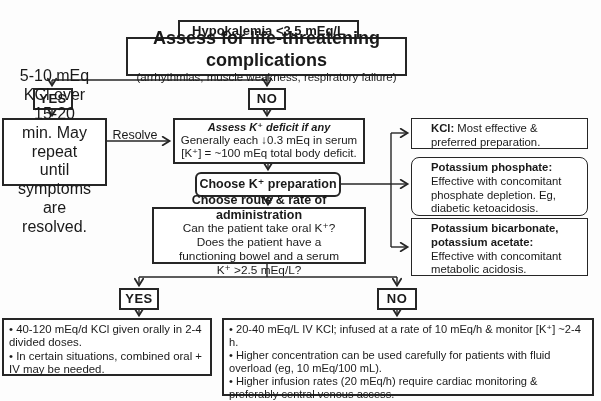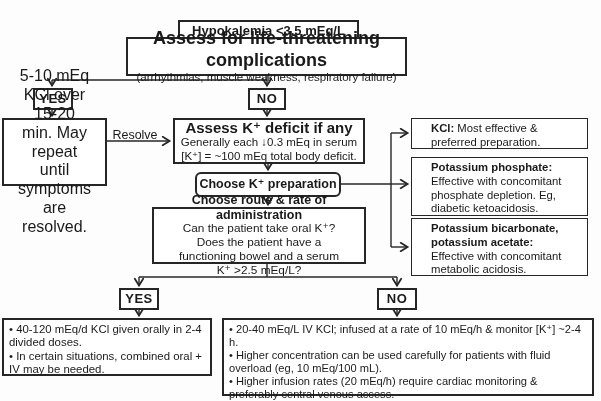--- a/index.html
+++ b/index.html
@@ -59,21 +59,21 @@
   .resolve-label {
     position: absolute;
     left: 104px; top: 128px; width: 62px;
     font-weight: 400; font-size: 12.5px;
     text-align: center;
   }
   .deficit-box {
     left: 173px; top: 118px; width: 192px; height: 46px;
     font-size: 11.5px; padding: 1px 3px;
   }
-  .deficit-box .b1 { font-weight: 700; font-size: 15px; }
+  .deficit-box .b1 { font-weight: 700; font-size: 11px; font-style: italic; }
   .prep-box {
     left: 195px; top: 172px; width: 146px; height: 25px;
     font-weight: 700; font-size: 12.5px; border-radius: 6px;
   }
   .route-box {
     left: 152px; top: 207px; width: 214px; height: 57px;
     font-size: 11.8px; padding: 1px 21px;
   }
   .route-box .b1 { font-weight: 700; font-size: 12.5px; }
   .info-box {
@@ -81,21 +81,21 @@
     align-items: flex-start;
     text-align: left;
     font-size: 11.3px;
     padding: 3px 19px;
     justify-content: flex-start;
     display: block;
     line-height: 1.22;
   }
   .info-box .lead { font-weight: 700; }
   .kcl-box        { top: 118px; height: 31px; }
-  .phosphate-box  { top: 157px; height: 59px; }
+  .phosphate-box  { top: 157px; height: 59px; border-radius: 8px; }
   .bicarb-box     { top: 218px; height: 58px; }
   .bullet-box {
     align-items: flex-start;
     justify-content: flex-start;
     text-align: left;
     display: block;
     padding: 3px 5px;
   }
   .oral-box {
     left: 2px; top: 318px; width: 210px; height: 58px;

